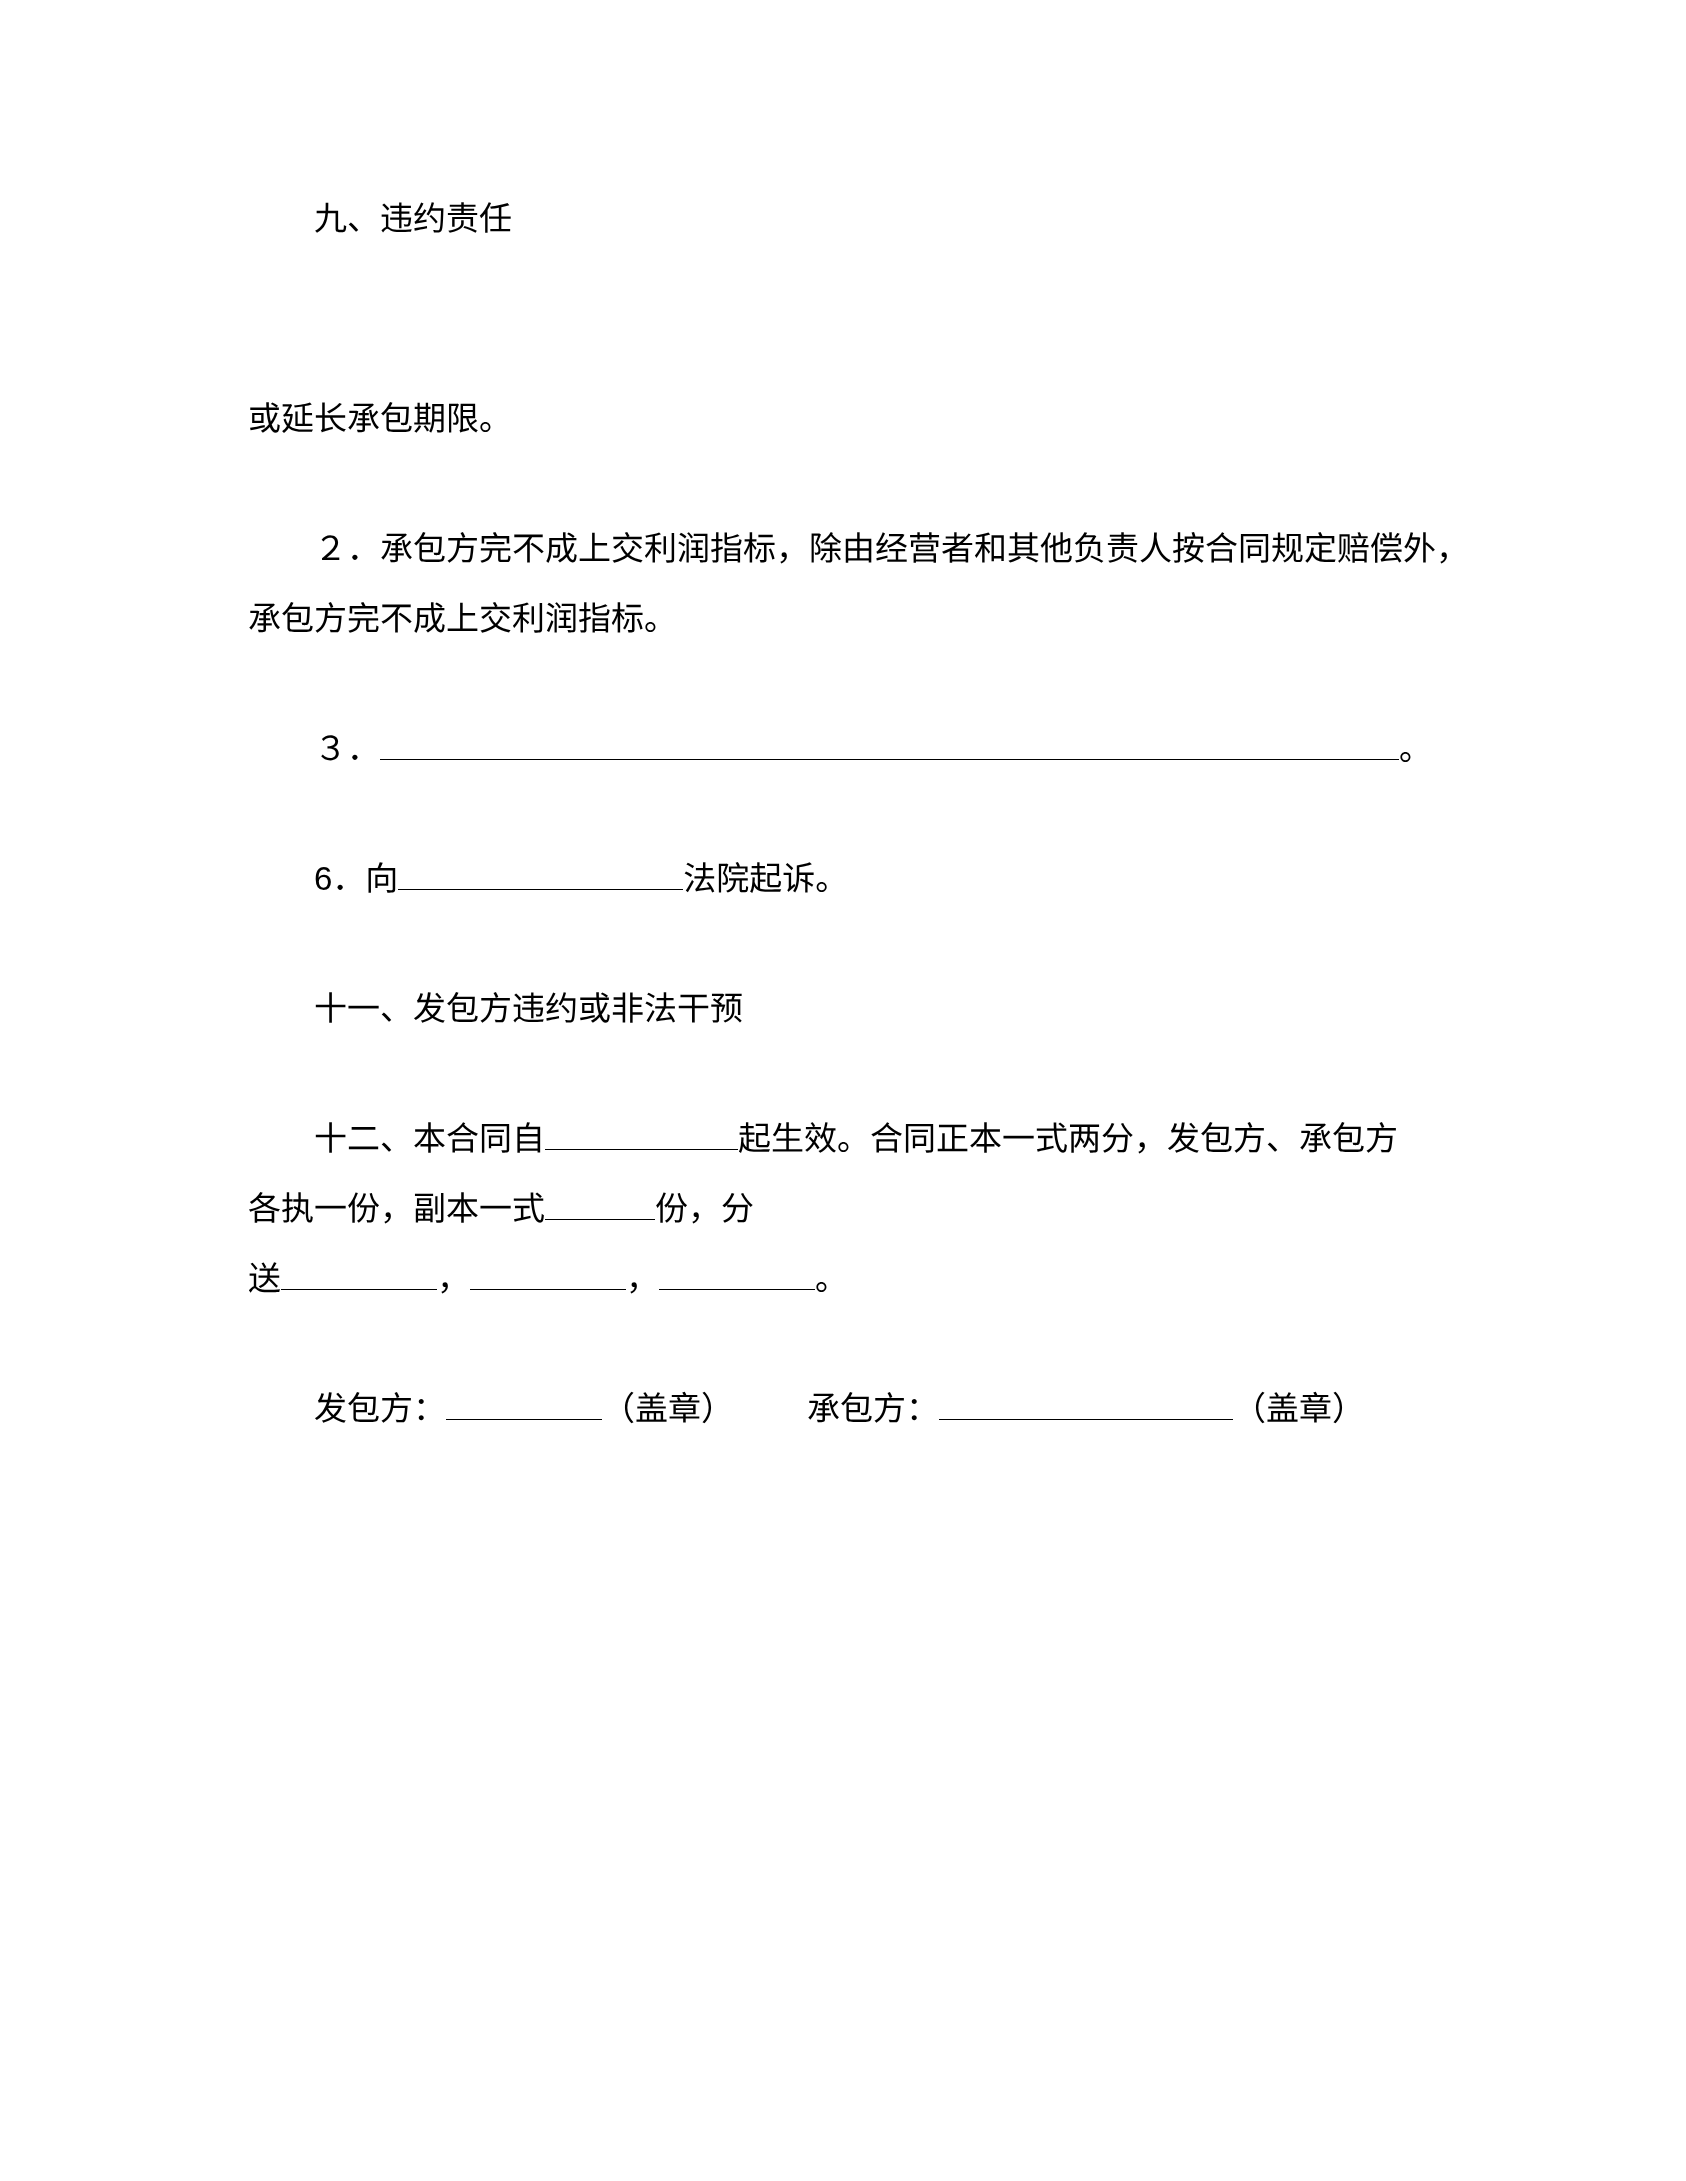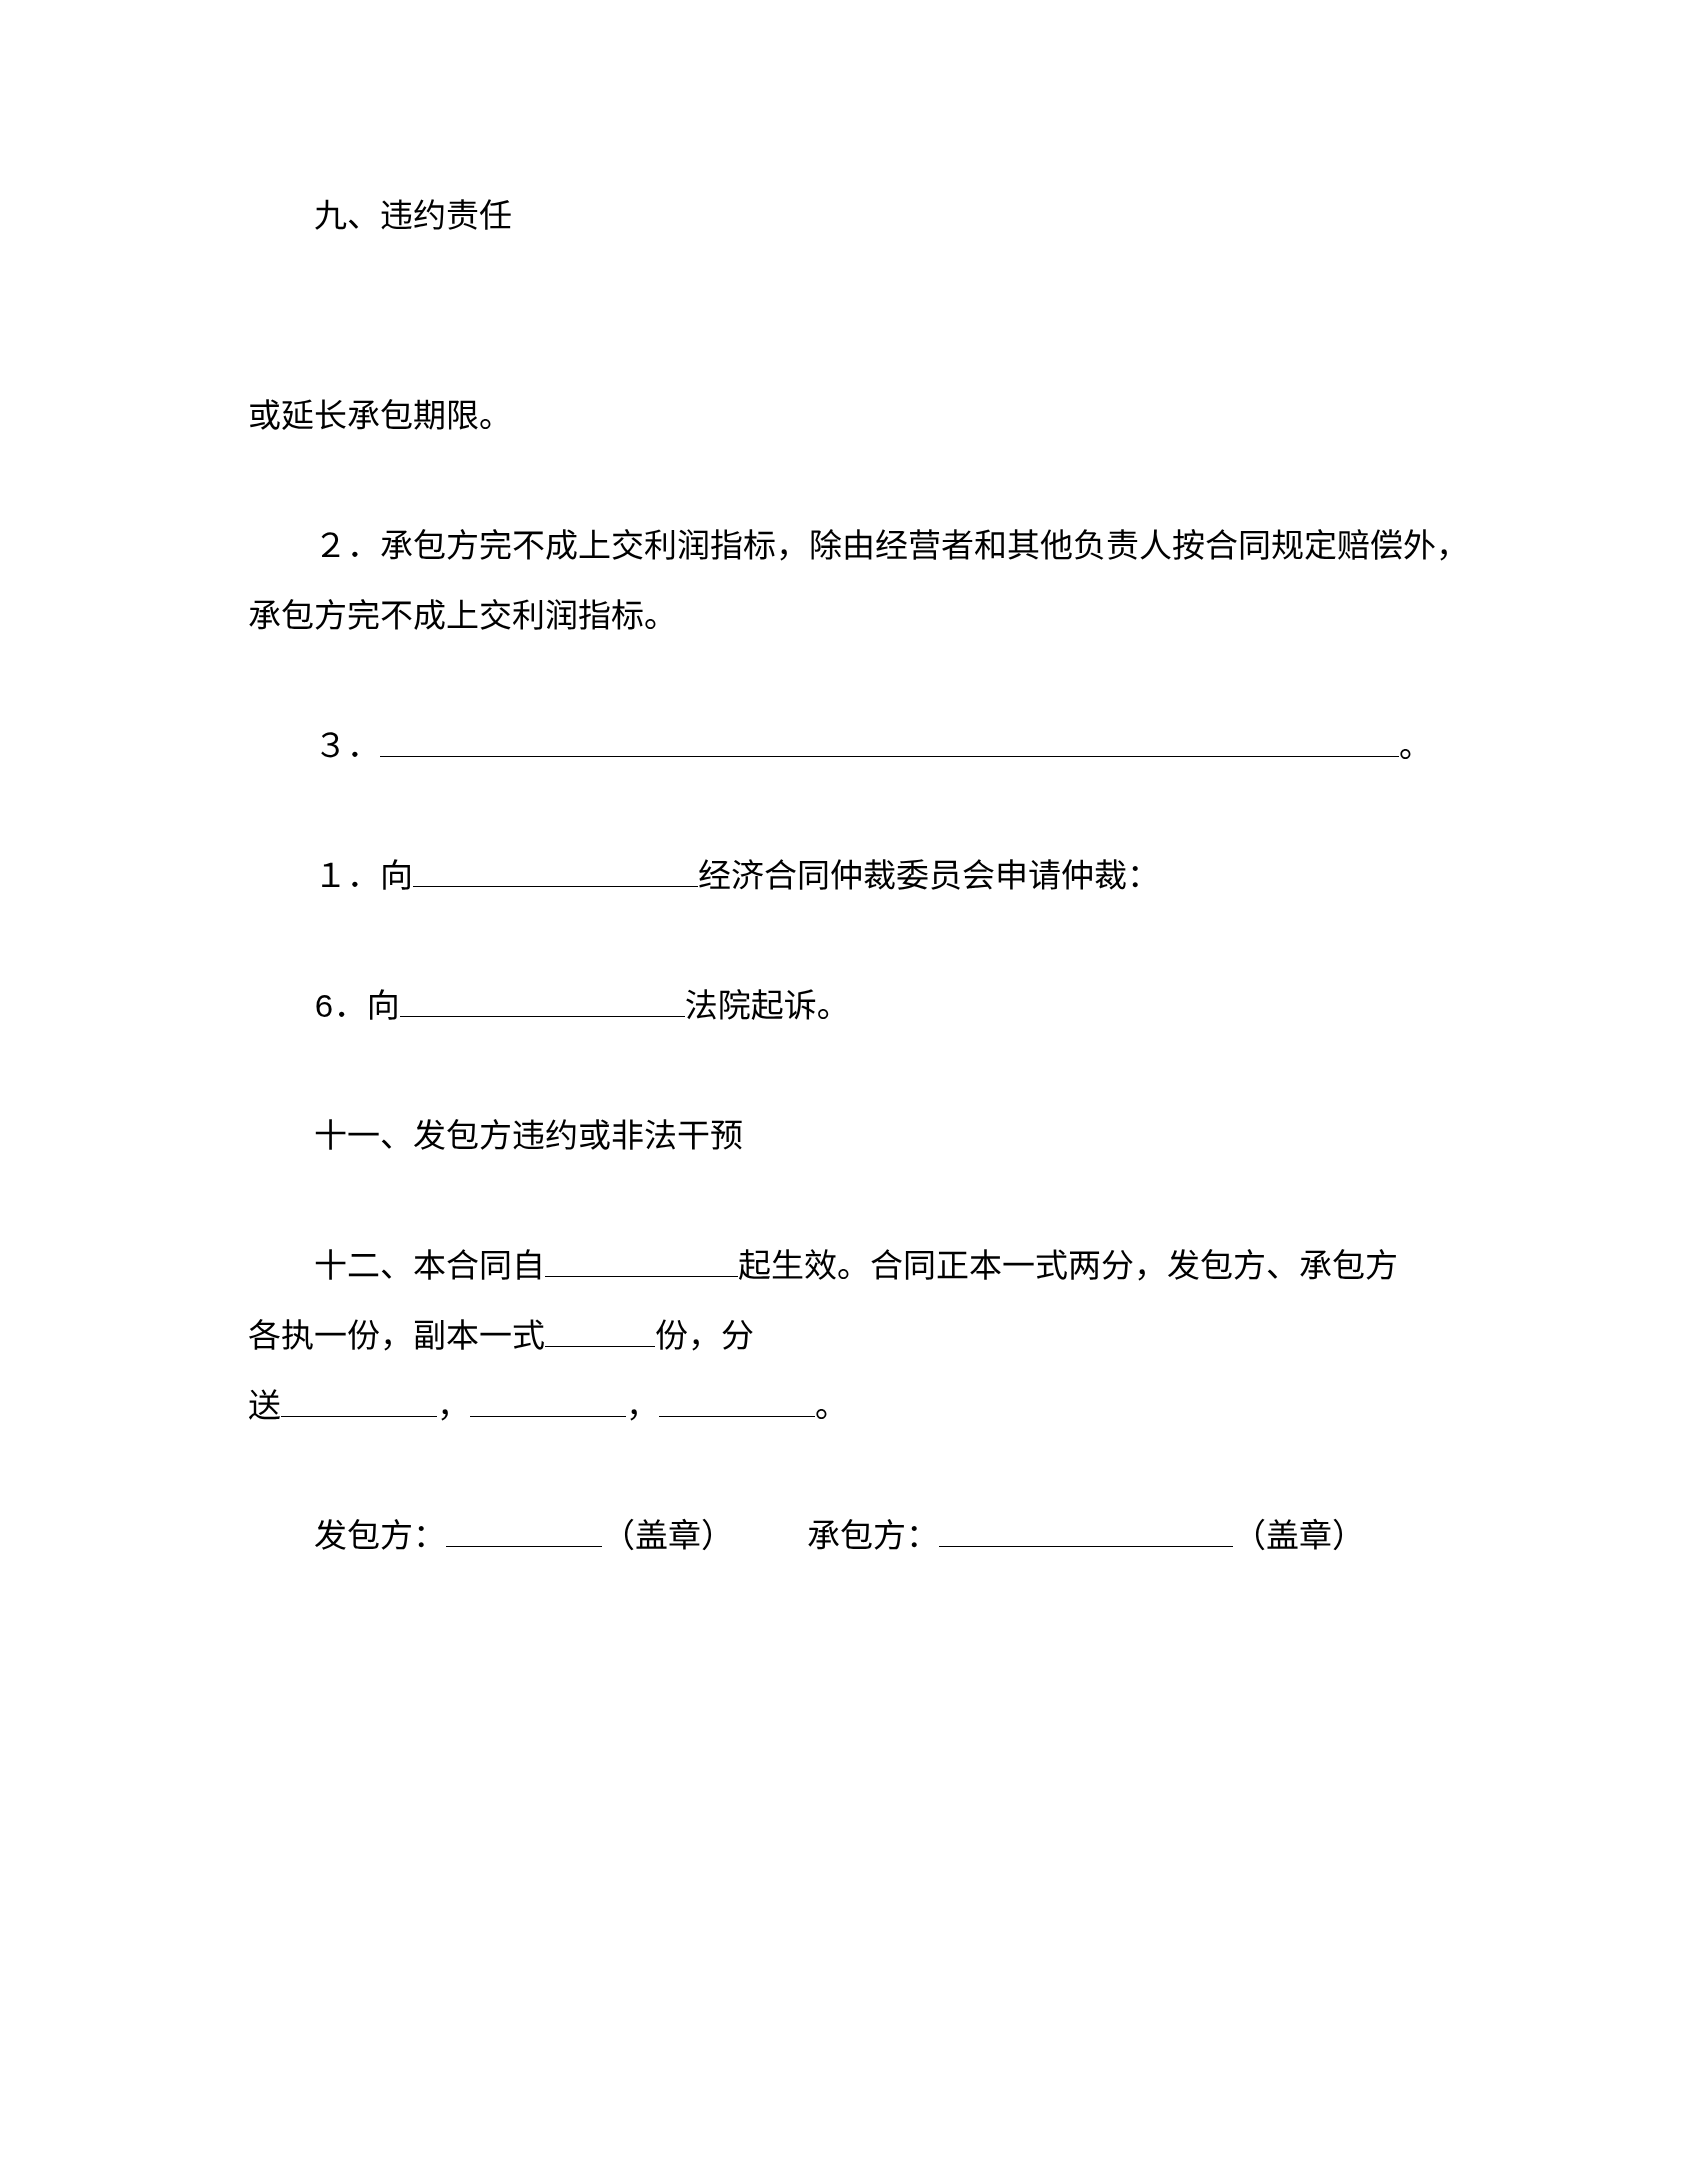--- a/index.html
+++ b/index.html
@@ -5,21 +5,21 @@
 <style>
   * { margin: 0; padding: 0; box-sizing: border-box; }
   html, body { background: #ffffff; }
   .page {
     position: relative;
     width: 1686px;
     height: 2182px;
     margin: 0 auto;
     background: #ffffff;
     color: #000000;
-    font-family: Liberation Mono, monospace;
+    font-family: Liberation Sans, sans-serif;
     font-size: 33px;
     line-height: 70px;
     padding: 184px 248px 0 248px;
     overflow: hidden;
   }
   .block {
     text-indent: 2em;       
     white-space: nowrap;    
     margin-bottom: 60px;
   }
@@ -36,20 +36,19 @@
 </style>
 </head>
 <body>
 
 <div class="page">
   <div>
       <p class="block"><span class="text-run">九、违约责任</span></p>
       <p class="block"><br><span class="text-run">或延长承包期限。</span></p>
       <p class="block"><span class="text-run">２．承包方完不成上交利润指标，除由经营者和其他负责人按合同规定赔偿外，</span><br><span class="text-run">承包方完不成上交利润指标。</span></p>
       <p class="block"><span class="text-run">３．</span><span class="blank" style="width: 1019px; border-bottom-color: rgb(0, 0, 0);"></span><span class="text-run">。</span></p>
-      <p class="block"><span class="text-run">１．向</span><span class="blank" style="width: 285px; border-bottom-color: rgb(0, 0, 0);"></span><span class="text-run">经济合同仲裁委员会申请仲裁：</span></p>
       <p class="block"><span class="text-run">6．向</span><span class="blank" style="width: 285px; border-bottom-color: rgb(0, 0, 0);"></span><span class="text-run">法院起诉。</span></p>
       <p class="block"><span class="text-run">十一、发包方违约或非法干预</span></p>
       <p class="block"><span class="text-run">十二、本合同自</span><span class="blank" style="width: 193px; border-bottom-color: rgb(0, 0, 0);"></span><span class="text-run">起生效。合同正本一式两分，发包方、承包方</span><br><span class="text-run">各执一份，副本一式</span><span class="blank" style="width: 110px; border-bottom-color: rgb(0, 0, 0);"></span><span class="text-run">份，分</span><br><span class="text-run">送</span><span class="blank" style="width: 156px; border-bottom-color: rgb(0, 0, 0);"></span><span class="text-run">，</span><span class="blank" style="width: 156px; border-bottom-color: rgb(0, 0, 0);"></span><span class="text-run">，</span><span class="blank" style="width: 156px; border-bottom-color: rgb(0, 0, 0);"></span><span class="text-run">。</span></p>
       <p class="block"><span class="text-run">发包方：</span><span class="blank" style="width: 156px; border-bottom-color: rgb(0, 0, 0);"></span><span class="text-run">（盖章）</span><span class="gap" style="width: 73px;"></span><span class="text-run">承包方：</span><span class="blank" style="width: 294px; border-bottom-color: rgb(0, 0, 0);"></span><span class="text-run">（盖章）</span></p>
     </div>
 </div>
 
 
 </body></html>

